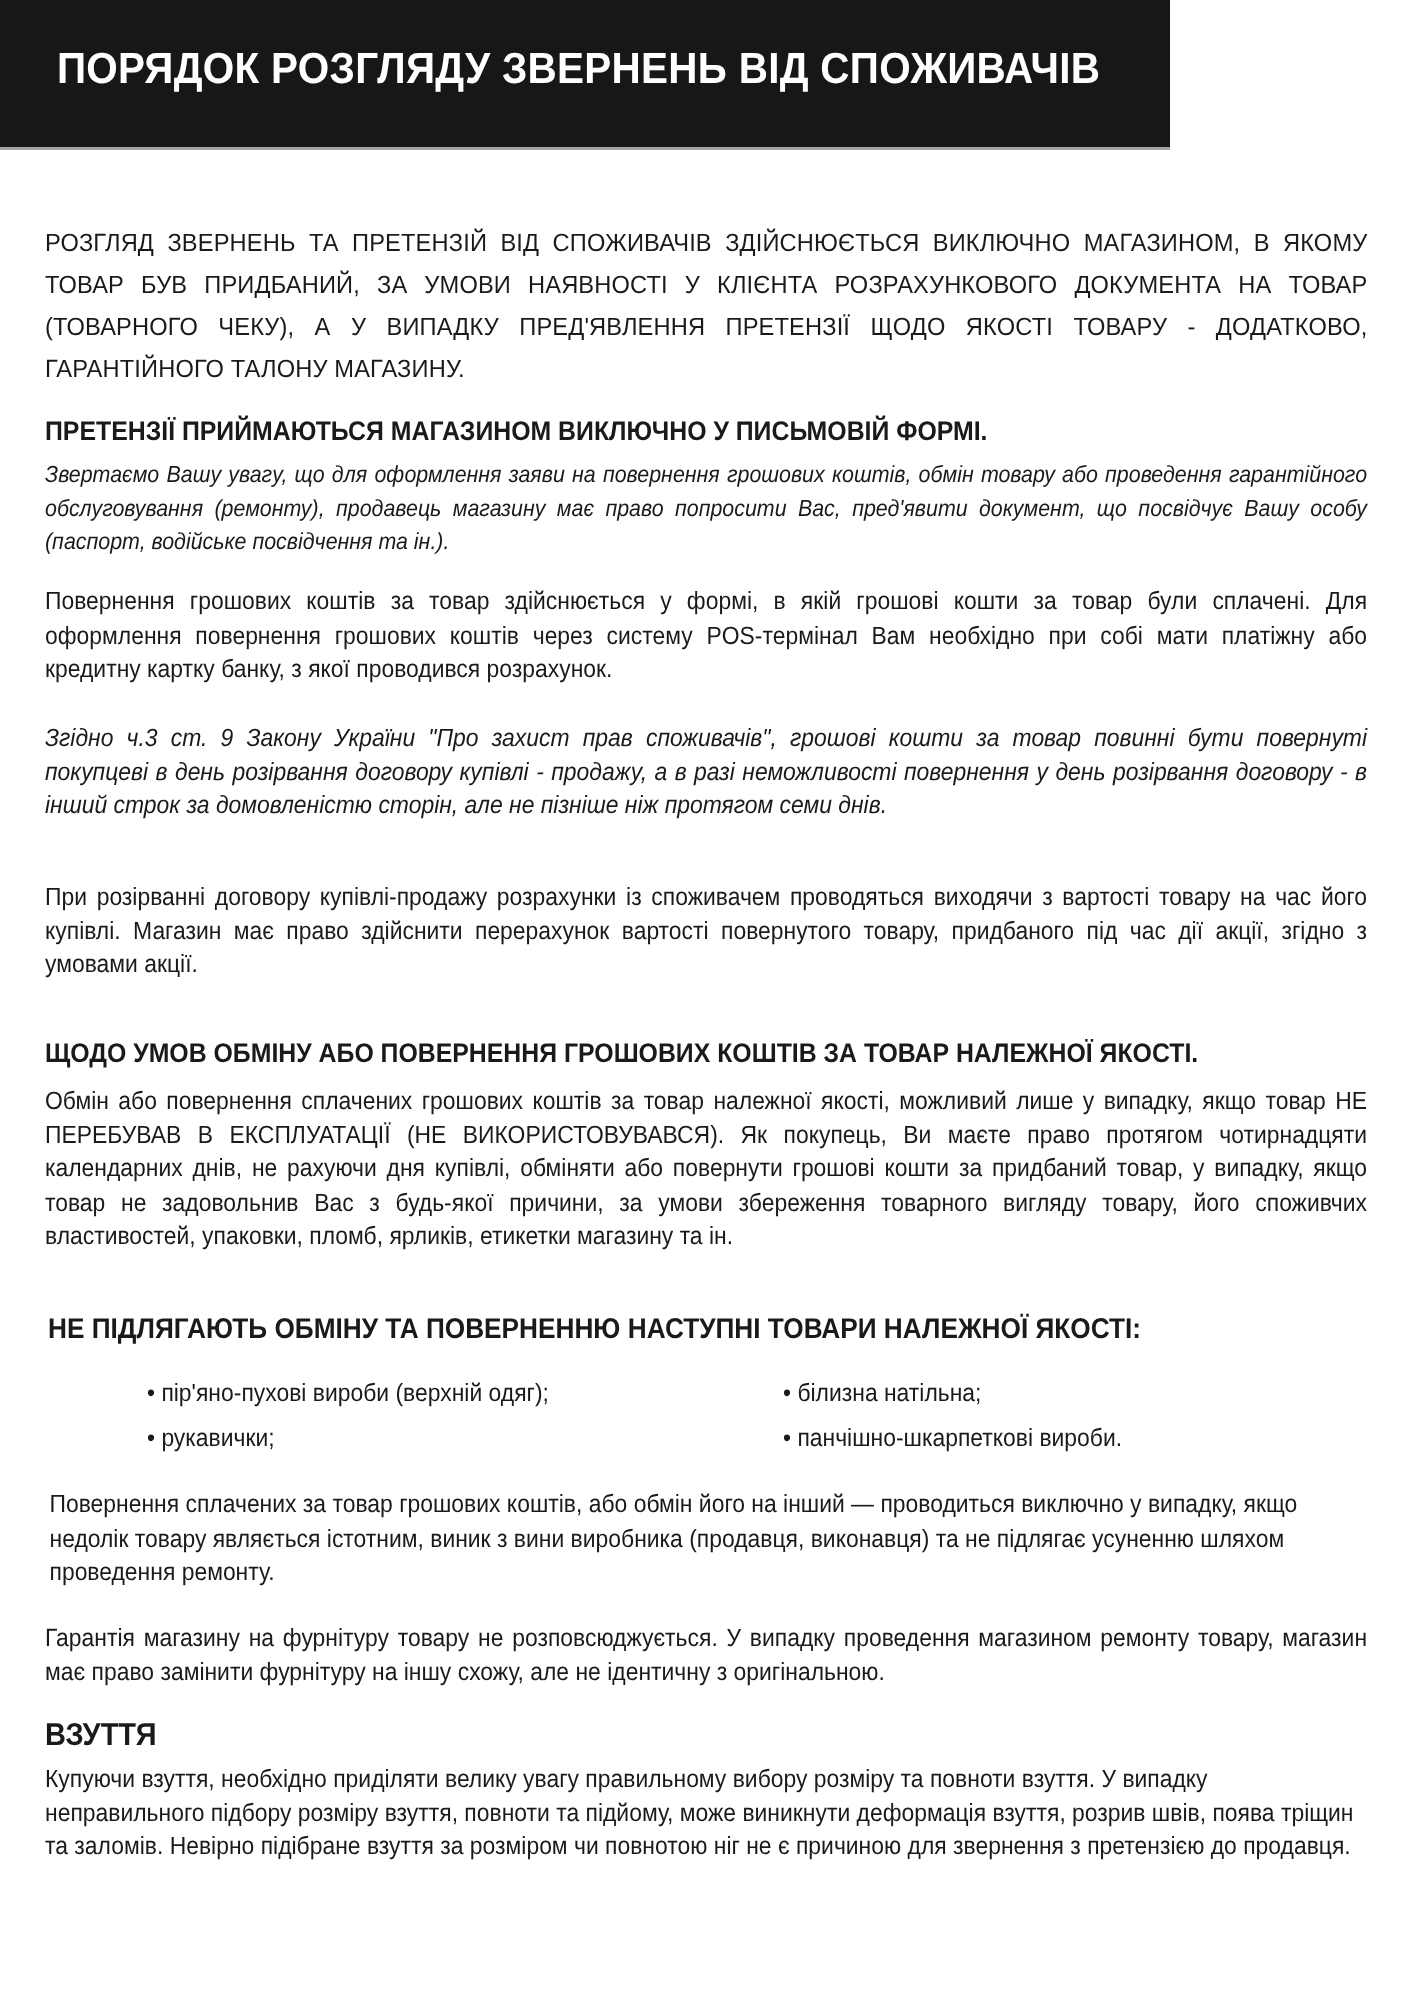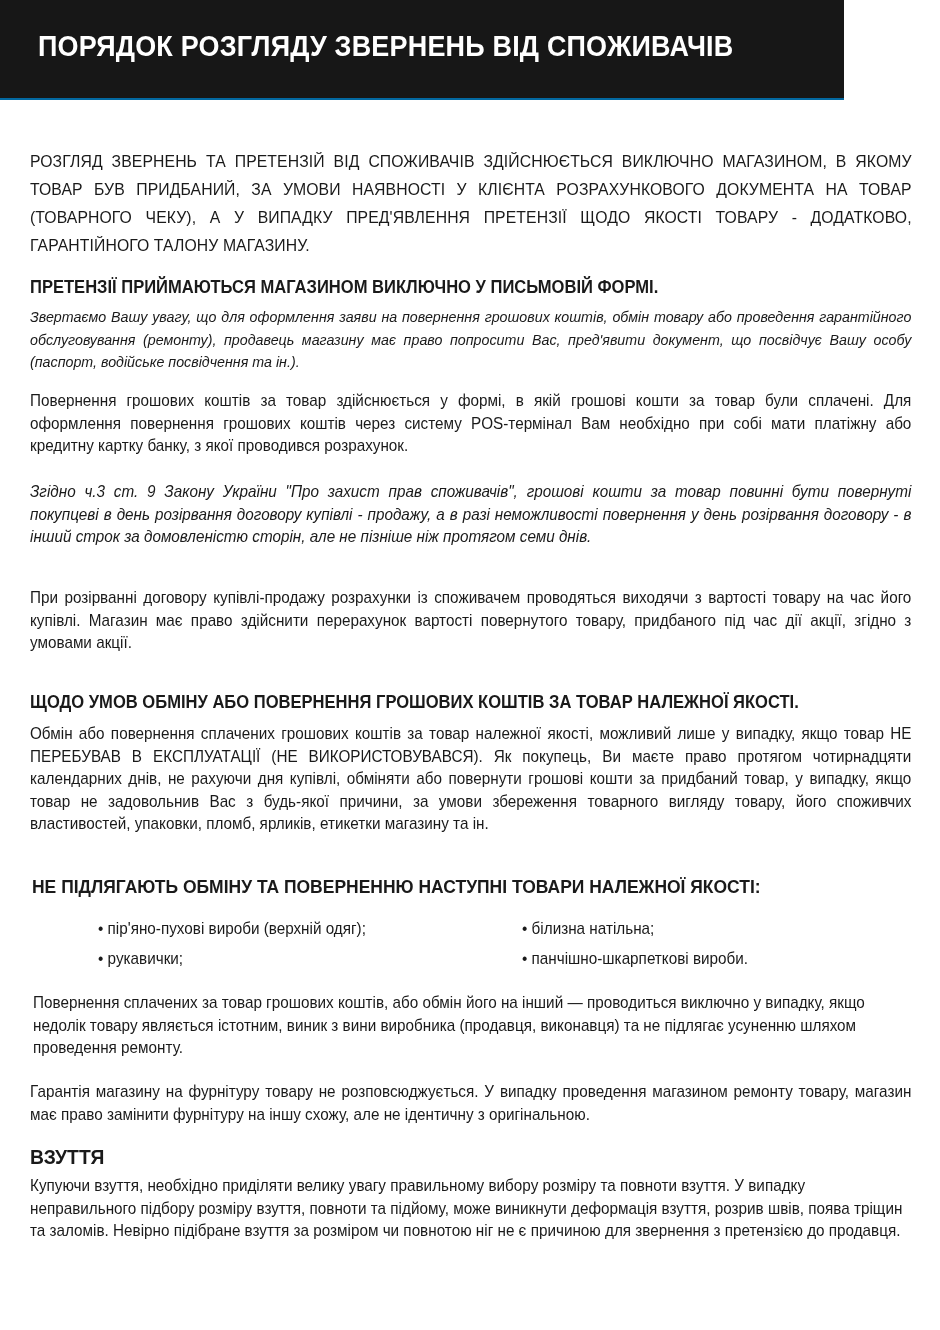--- a/index.html
+++ b/index.html
@@ -1,22 +1,22 @@
 <!DOCTYPE html>
 <html><head>
   <meta charset="utf-8">
   <style>
     html, body { margin: 0; padding: 0; }
     body {
       width: 940px; height: 1330px; background: #ffffff; color: #1a1a1a;
       font-family: "Liberation Sans", sans-serif; position: relative; overflow: hidden;
     }
     .header {
-      position: absolute; left: 0; top: 0; width: 844px; height: 98px;
-      background: #171717; border-bottom: 2px solid #0369a1;
+      position: absolute; left: 0; top: 0; width: 780px; height: 98px;
+      background: #171717; border-bottom: 2px solid #a3a3a3;
     }
     .header-title {
       position: absolute; left: 38px; top: 30px;
       color: #ffffff; font-weight: bold; font-size: 29px; letter-spacing: 0.2px;
       font-family: "Liberation Sans", sans-serif; transform: scaleX(0.93); transform-origin: left center;
       white-space: nowrap;
     }
     .page-badge {
       position: absolute; left: 852px; top: 20px; width: 58px; height: 58px;
     }

